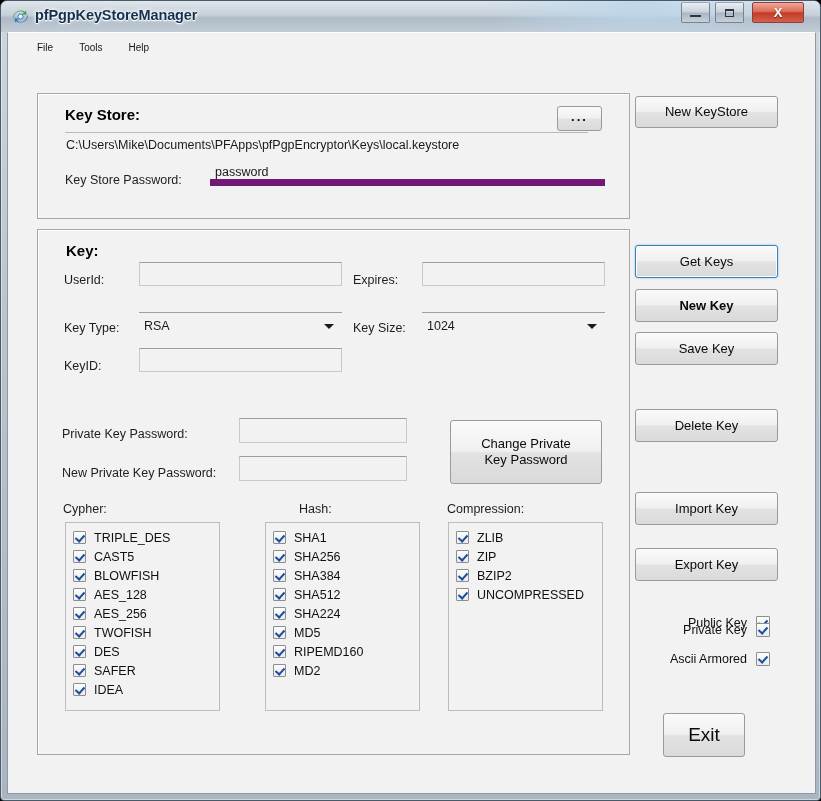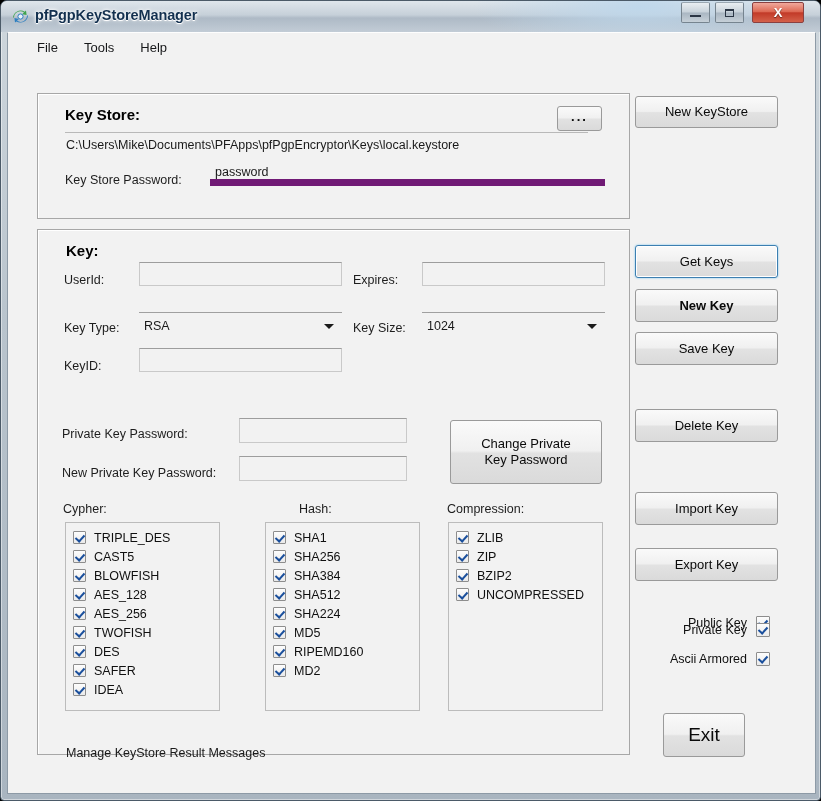--- a/index.html
+++ b/index.html
@@ -82,21 +82,21 @@
 
   
   #menubar {
     position: absolute; left: 0; top: 0;
     width: 100%; height: 28px;
     background: #f2f2f2;
     display: flex; align-items: center;
     padding-left: 16px;
   }
   .menu-item {
-    font-size: 13px; color: #17181a;
+    font-size: 10px; color: #17181a;
     padding: 4px 13px;
     cursor: default;
     white-space: nowrap;
   }
 
   
   .groupbox {
     position: absolute;
     background: #f2f2f2;
     border: 1px solid #a7a7a7;
@@ -405,21 +405,20 @@
           <div class="chk-row">
             <span class="chk-box checked"></span>
             <span class="chk-label">BZIP2</span>
           </div>
           <div class="chk-row">
             <span class="chk-box checked"></span>
             <span class="chk-label">UNCOMPRESSED</span>
           </div>
         </div>
 
-      <div id="status-text" style="left:28px; top:516px;">Manage KeyStore Result Messages</div>
     </div>
 
     <div class="btn focused" style="left:627px; top:212px; width:143px; height:33px;">Get Keys</div>
 
     <div class="btn" style="left:627px; top:63px; width:143px; height:32px;">New KeyStore</div>
     <div class="btn" style="left:627px; top:256px; width:143px; height:33px;font-weight:bold;">New Key</div>
     <div class="btn" style="left:627px; top:299px; width:143px; height:33px;">Save Key</div>
 
     <div class="btn" style="left:627px; top:376px; width:143px; height:33px;">Delete Key</div>
 

